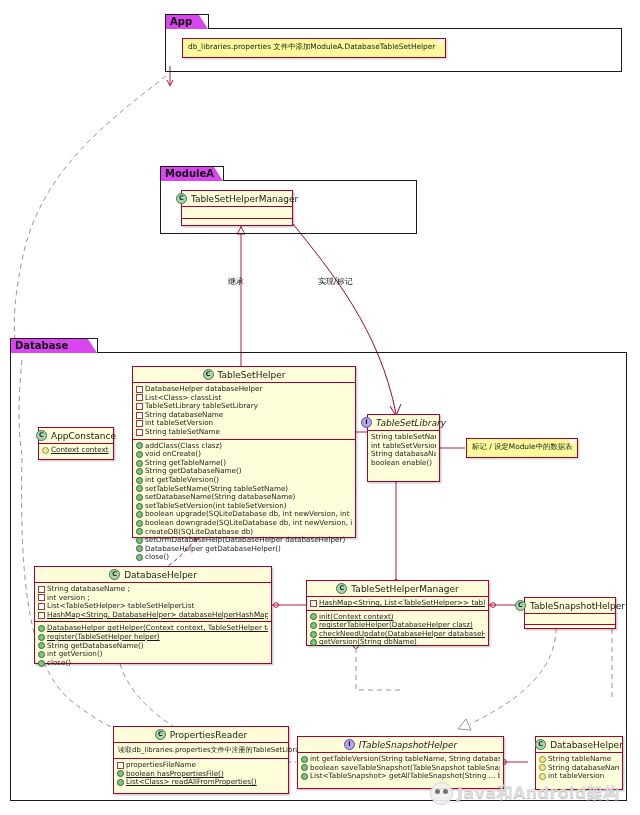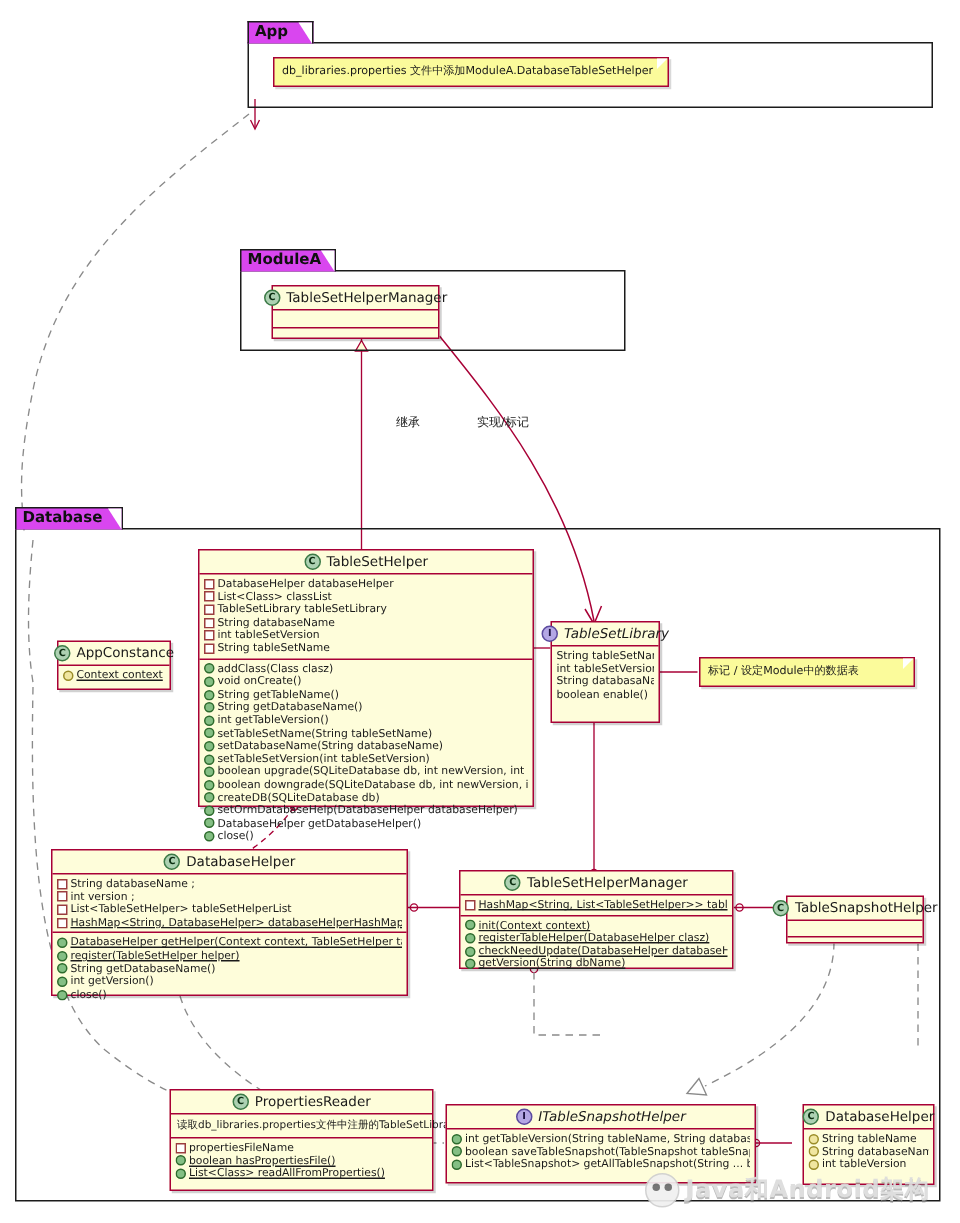--- a/index.html
+++ b/index.html
@@ -136,33 +136,33 @@
   <div class="pkg-tab" style="left:165px;top:14px;width:44px;height:15px;">
     <span>App</span>
   </div>
 
   <div class="pkg" style="left:160px;top:180px;width:255px;height:52px;"></div>
   <div class="pkg-tab" style="left:160px;top:166px;width:64px;height:15px;">
     <span>ModuleA</span>
   </div>
 
   <div class="pkg" style="left:10px;top:352px;width:615px;height:447px;"></div>
-  <div class="pkg-tab" style="left:10px;top:338px;width:72px;height:15px;">
+  <div class="pkg-tab" style="left:10px;top:338px;width:88px;height:15px;">
     <span>Database</span>
   </div>
 
   <div class="note" style="left:182px;top:38px;width:264px;height:20px;">
     <span>db_libraries.properties 文件中添加ModuleA.DatabaseTableSetHelper</span>
   </div>
 
-  <div class="note" style="left:466px;top:438px;width:144px;height:20px;">
+  <div class="note" style="left:466px;top:438px;width:112px;height:20px;">
     <span>标记 / 设定Module中的数据表</span>
   </div>
 
-  <div class="elabel" style="left:228px;top:276px;margin-left:36px;">
+  <div class="elabel" style="left:228px;top:276px;">
     <span>继承</span>
   </div>
   <div class="elabel" style="left:318px;top:276px;">
     <span>实现/标记</span>
   </div>
 
   <div class="cls" style="left:181px;top:190px;width:112px;height:36px;">
     <div class="hdr">
       <span class="circ c">C</span>
       <span class="t">TableSetHelperManager</span>

